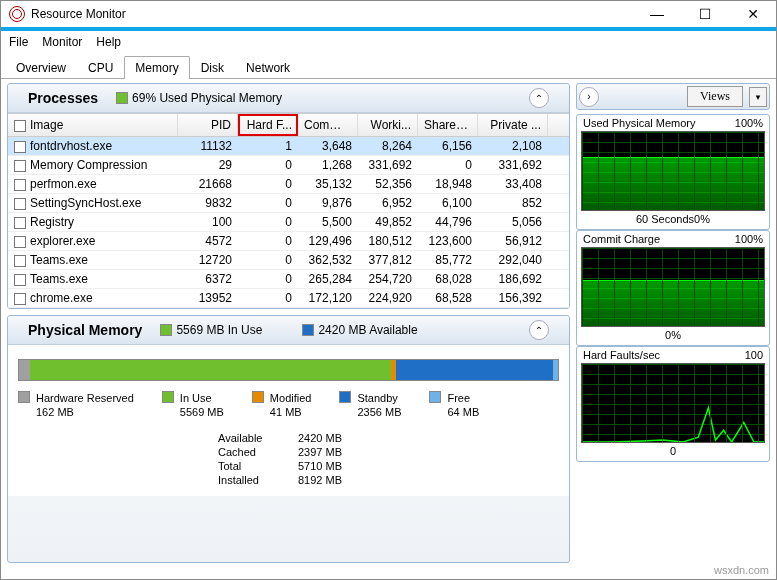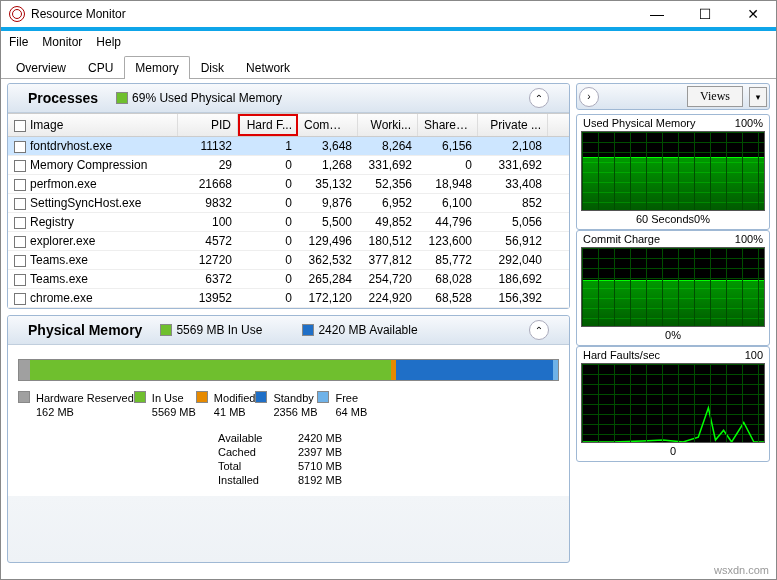--- a/index.html
+++ b/index.html
@@ -35,21 +35,21 @@
 .trow { border-bottom: 1px solid #eee; }
 .trow > div { padding: 2px 6px; white-space: nowrap; overflow: hidden; text-overflow: ellipsis; }
 .trow .num { text-align: right; }
 .trow.selected { background: #cde6ff; }
 .imgcell { display: flex; align-items: flex-end; gap: 4px; }
 .chk { width: 12px; height: 12px; border: 1px solid #777; background: #fff; }
 
 .physmem { background: #fff; padding: 6px 10px 10px; }
 .bar { display: flex; height: 22px; border: 1px solid #888; margin: 8px 0 10px; }
 .bar-seg { height: 100%; }
-.legend { display: flex; font-size: 11px; }
+.legend { display: flex; gap: 28px; font-size: 11px; }
 .legend-item { display: flex; align-items: flex-start; gap: 6px; }
 .legend-item .txt { display: flex; flex-direction: column; line-height: 1.3; }
 .stats { margin-top: 12px; display: grid; grid-template-columns: 70px 70px; gap: 2px 10px; font-size: 11px; margin-left: 200px; }
 
 .right-header { display: flex; align-items: center; gap: 6px; padding: 2px; background: linear-gradient(#f7f9fc,#dbe5f0); border: 1px solid #9fb8d4; border-radius: 3px; }
 .right-header .expand { width: 20px; height: 20px; border: 1px solid #aab; border-radius: 50%; background: #fff; display: flex; align-items: center; justify-content: center; font-size: 10px; cursor: default; }
 .right-header .spacer { flex: 1; }
 .right-header .views { border: 1px solid #999; padding: 2px 12px; background: #f4f4f4; display: flex; gap: 4px; font-family: Liberation Serif, serif; }
 .dropbtn { border: 1px solid #999; width: 18px; height: 20px; background: #f4f4f4; display: flex; align-items: center; justify-content: center; font-size: 9px; }
 

